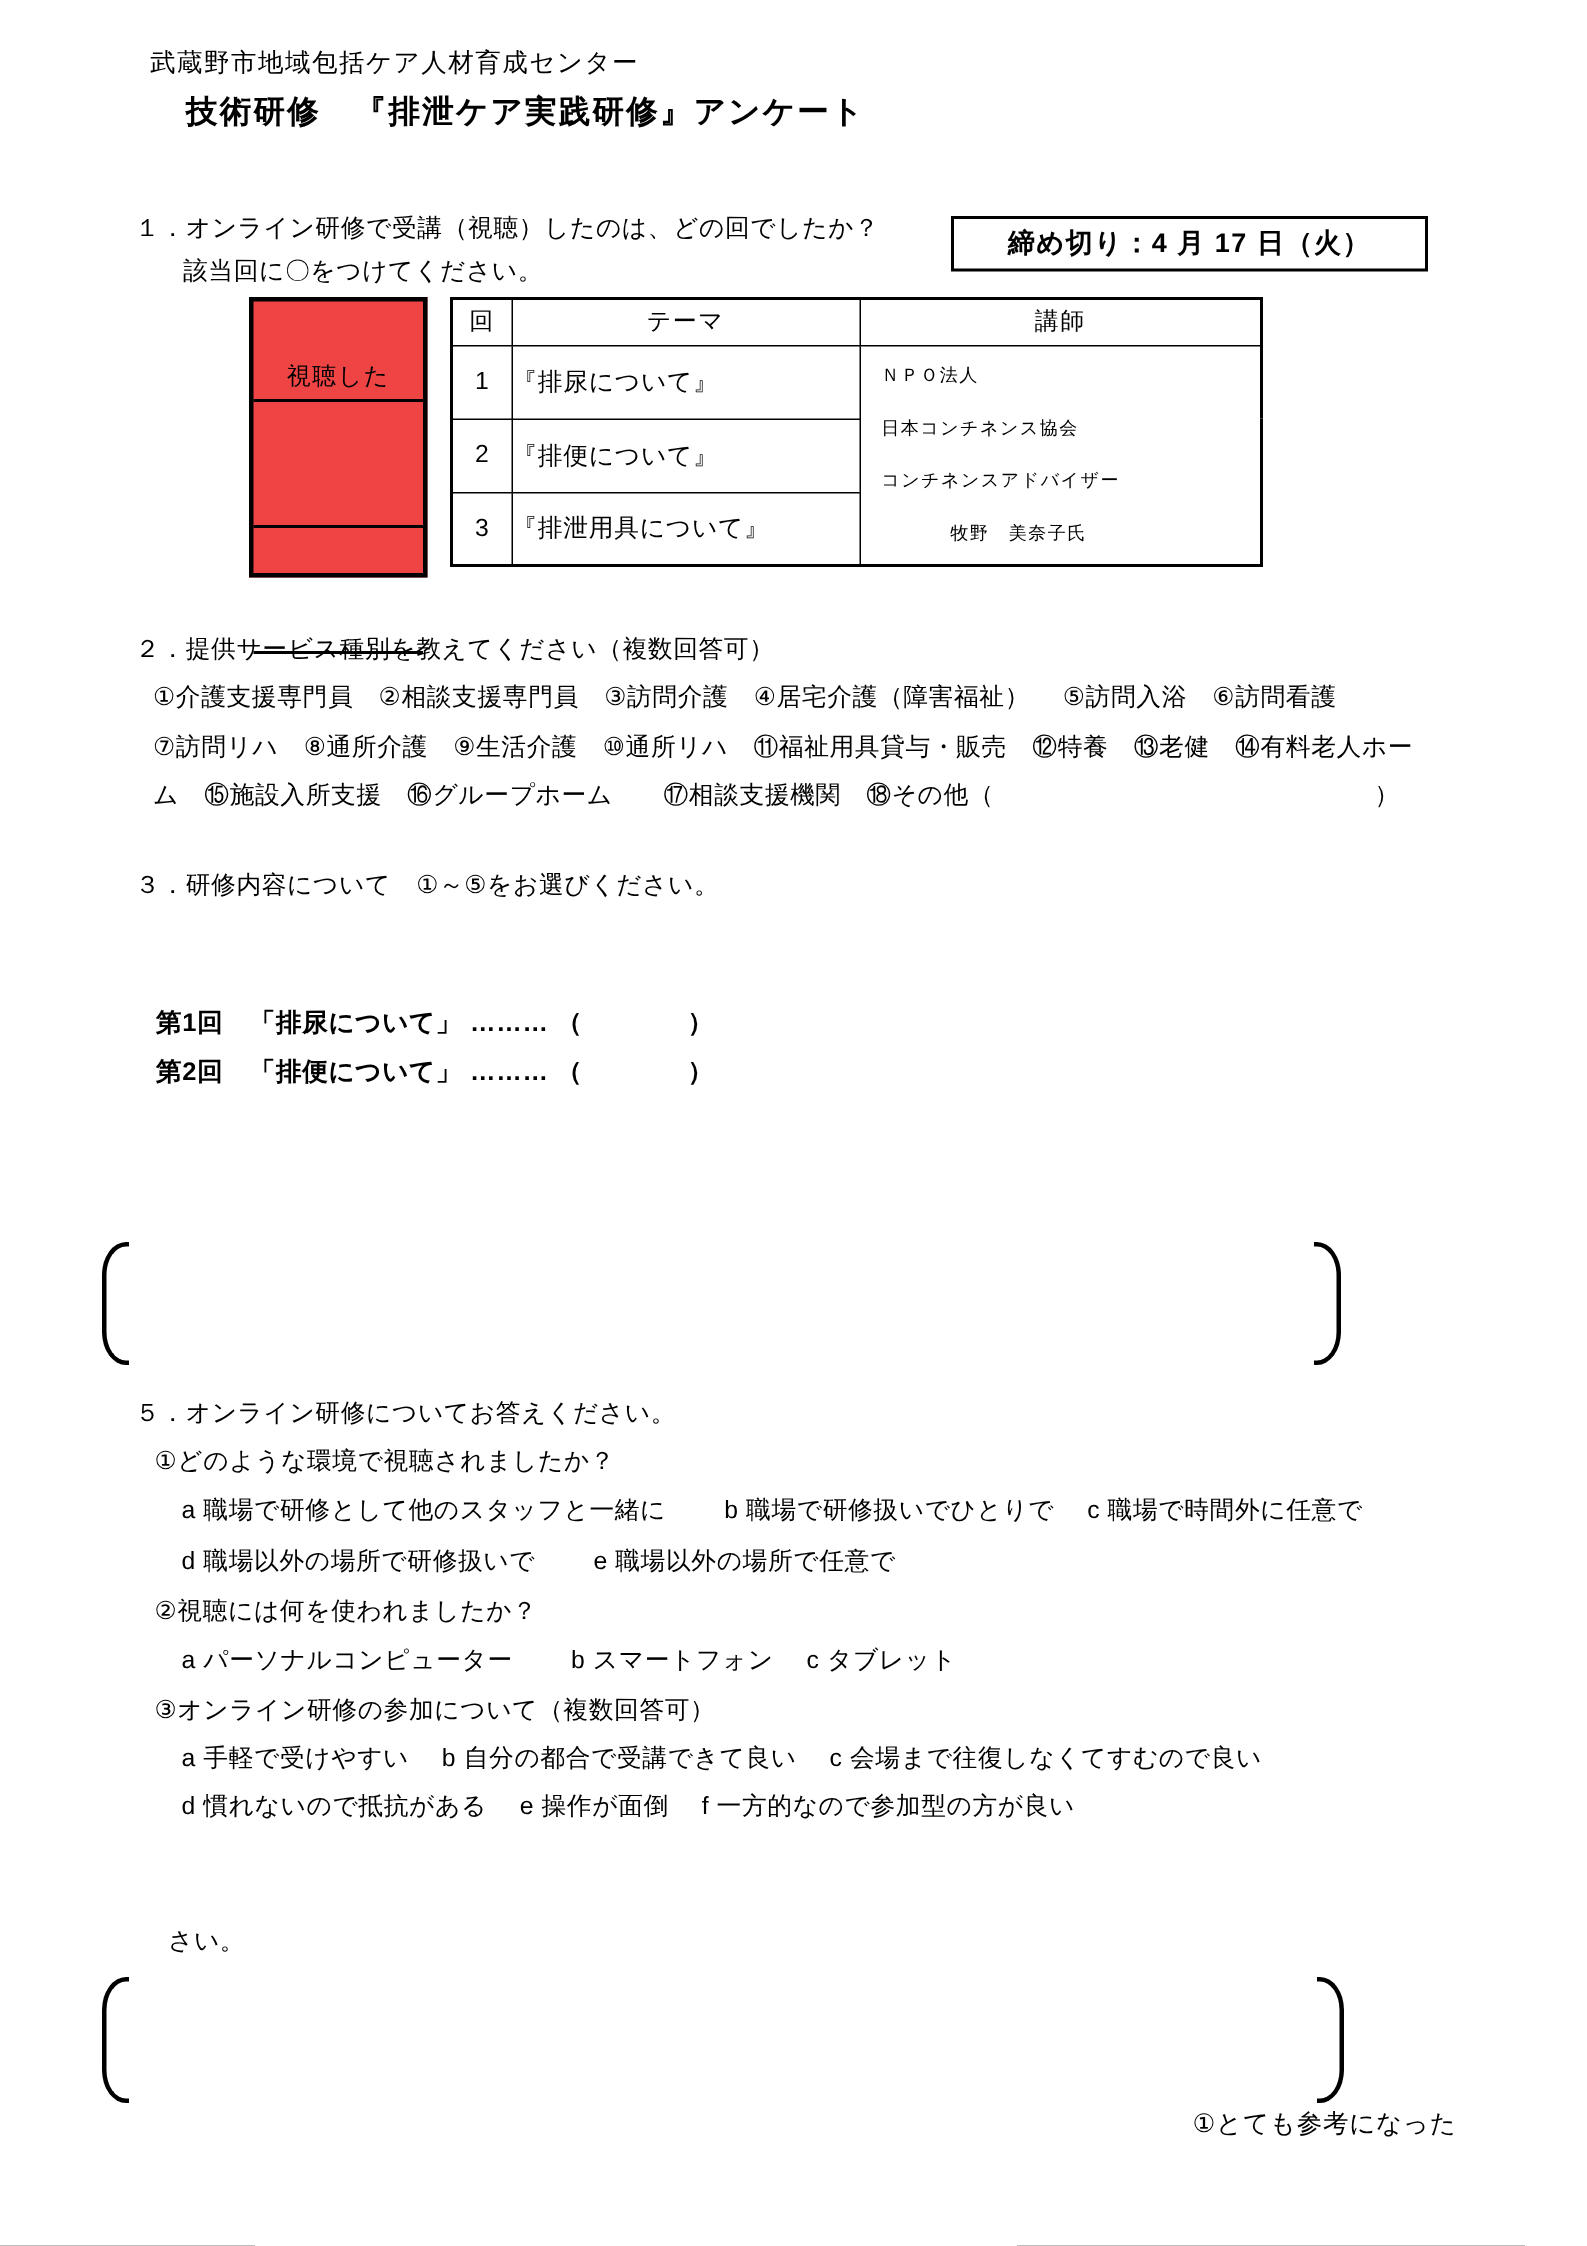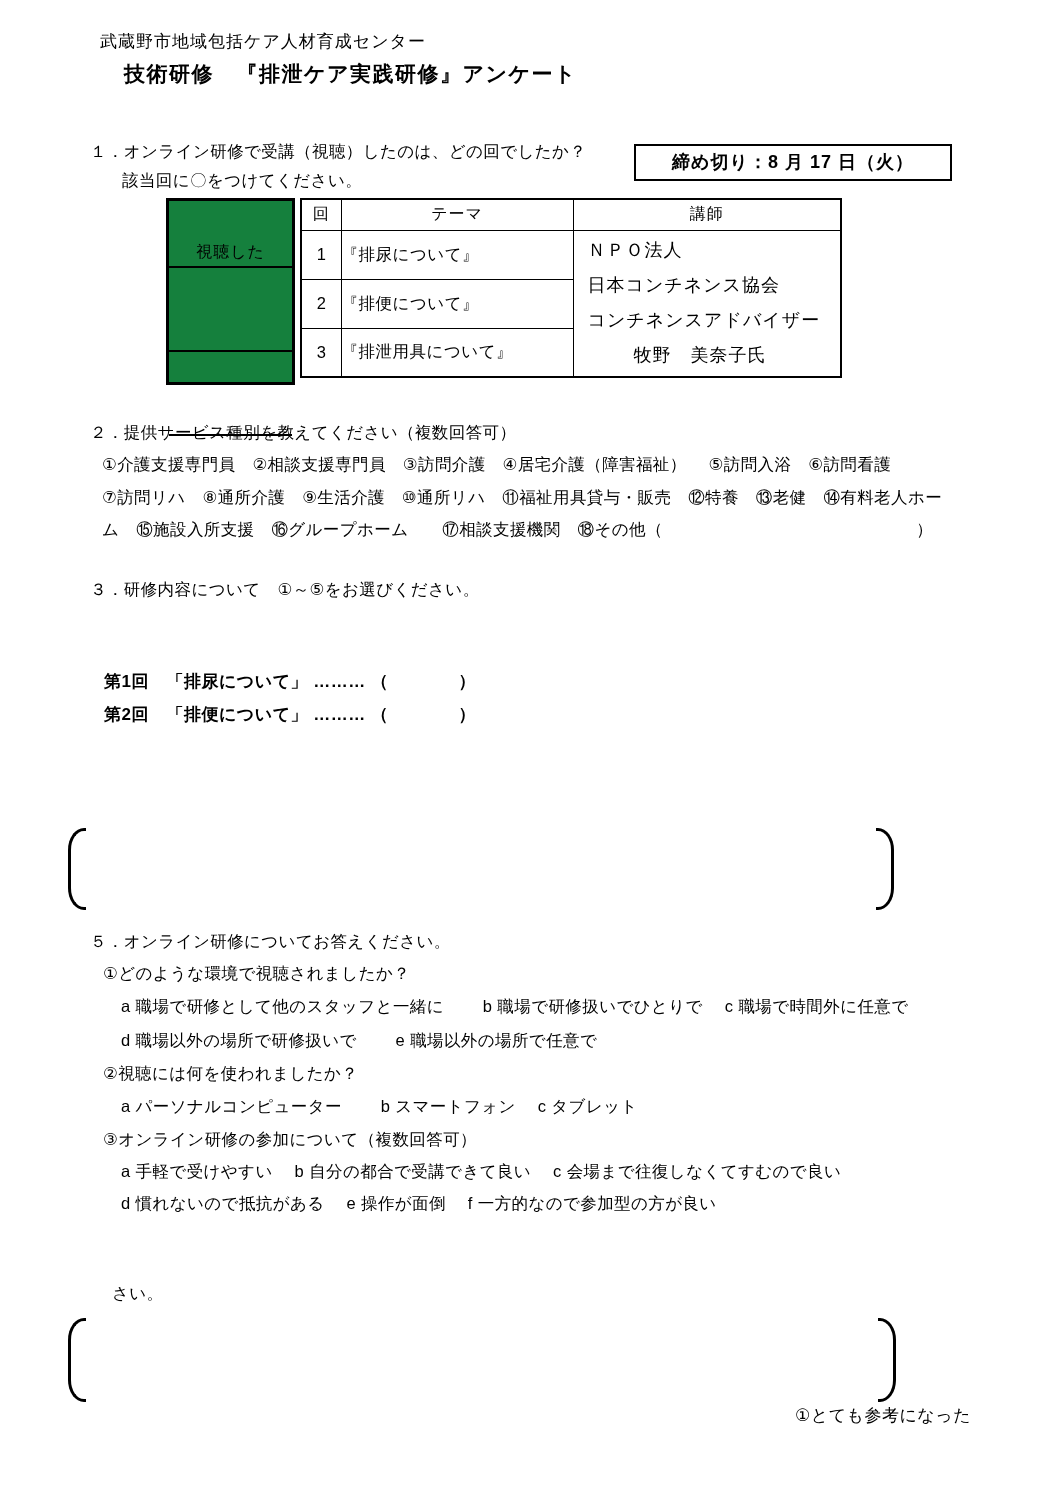--- a/index.html
+++ b/index.html
@@ -35,23 +35,23 @@
   .q1-line2{left:122px;top:170px;}
   .deadline-box{
     left:634px;top:144px;width:318px;height:37px;
     border:2px solid #000;box-sizing:border-box;
     font-weight:bold;font-size:18px;text-align:center;line-height:32px;
     letter-spacing:1px;
   }
 
   
   .viewed-col{
-    left:166px;top:198px;width:129px;height:187px;
+    left:166px;top:198px;width:119px;height:187px;
     border:3px solid #000;box-sizing:border-box;
-    background:#15803d;
+    background:#ef4444;
   }
   .viewed-head{
     height:31px;border-bottom:2px solid #000;box-sizing:border-box;
     text-align:center;font-size:16px;line-height:30px;letter-spacing:1px;
   }
   .viewed-cell{height:48px;border-bottom:2px solid #000;box-sizing:border-box;}
   .viewed-cell.last{border-bottom:none;}
 
   table.main-table{
     position:absolute;left:300px;top:198px;
@@ -62,21 +62,21 @@
     font-size:16.5px;
     box-sizing:border-box;
     padding:0;
   }
   table.main-table{border:2px solid #000;}
   td.c-no{width:40px;text-align:center;}
   td.c-theme{width:232px;padding-left:10px;font-size:17px;letter-spacing:.5px;}
   td.c-lect{width:268px;vertical-align:middle;}
   tr.hrow td{height:31px;text-align:center;font-size:16px;letter-spacing:1px;padding-left:0;}
   tr.drow td{height:49px;}
-  .lect-line{padding-left:14px;font-size:18px;line-height:35px;letter-spacing:1px;white-space:pre;}
+  .lect-line{padding-left:14px;font-size:12px;line-height:35px;letter-spacing:1px;white-space:pre;}
   .lect-line.name{padding-left:60px;}
 
   
   .q2-heading{left:90px;top:422px;}
   .q2-l1{left:102px;top:454px;}
   .q2-l2{left:102px;top:487px;}
   .q2-l3{left:102px;top:519px;}
 
   
   .q3-heading{left:90px;top:579px;}
@@ -122,21 +122,21 @@
 <body>
 
 <div class="page">
 
   <div class="abs org-line">武蔵野市地域包括ケア人材育成センター</div>
   <div class="abs doc-title">技術研修　『排泄ケア実践研修』アンケート</div>
 
 
   <div class="abs fs16 q1-line1">１．オンライン研修で受講（視聴）したのは、どの回でしたか？</div>
   <div class="abs fs16 q1-line2">該当回に〇をつけてください。</div>
-  <div class="abs deadline-box">締め切り：8 月 17 日（火）</div>
+  <div class="abs deadline-box">締め切り：4 月 17 日（火）</div>
 
   <div class="abs viewed-col">
     <div class="viewed-head">視聴した</div>
     <div class="viewed-cell"></div>
     <div class="viewed-cell"></div>
     <div class="viewed-cell last"></div>
   </div>
 
   <table class="main-table">
     <tbody>

